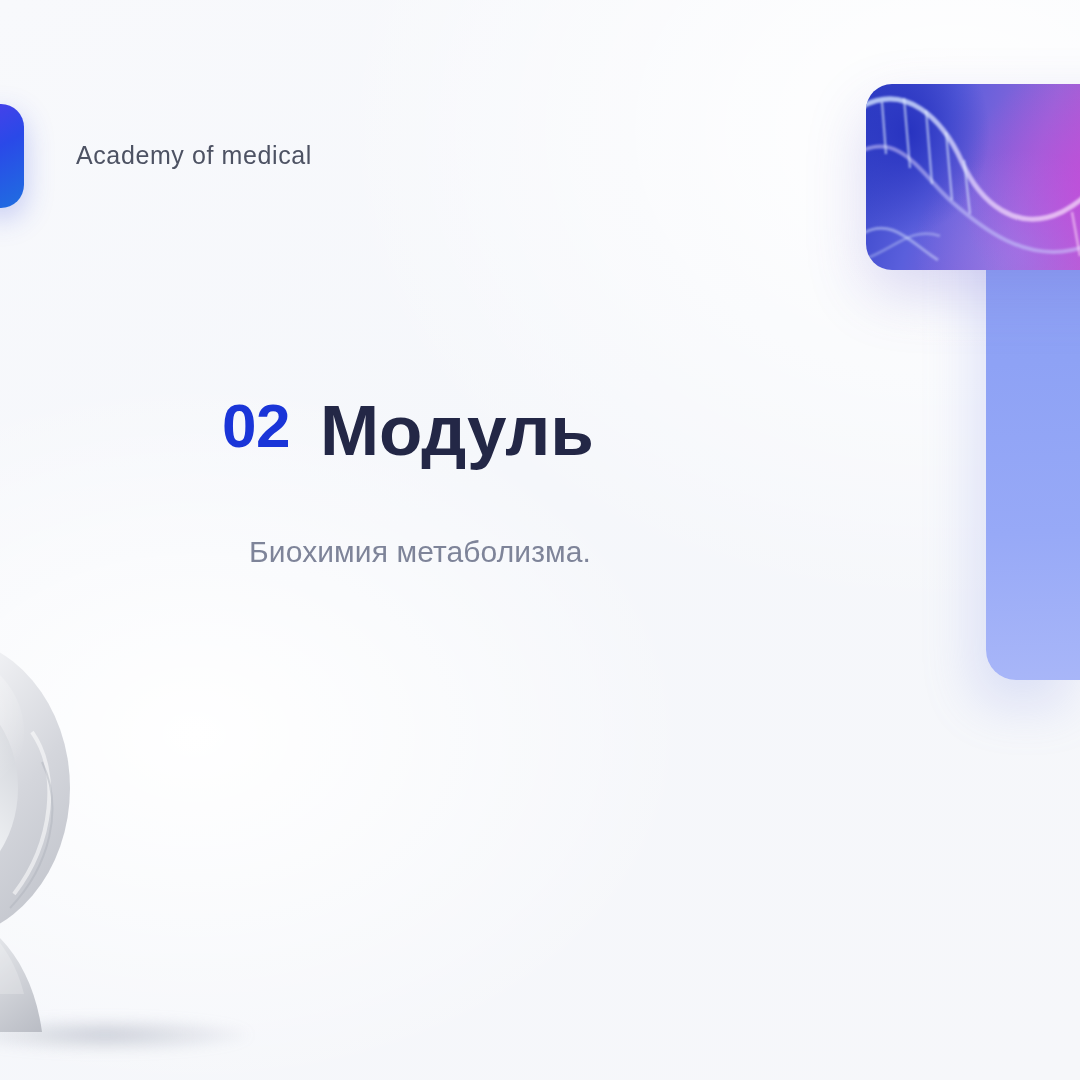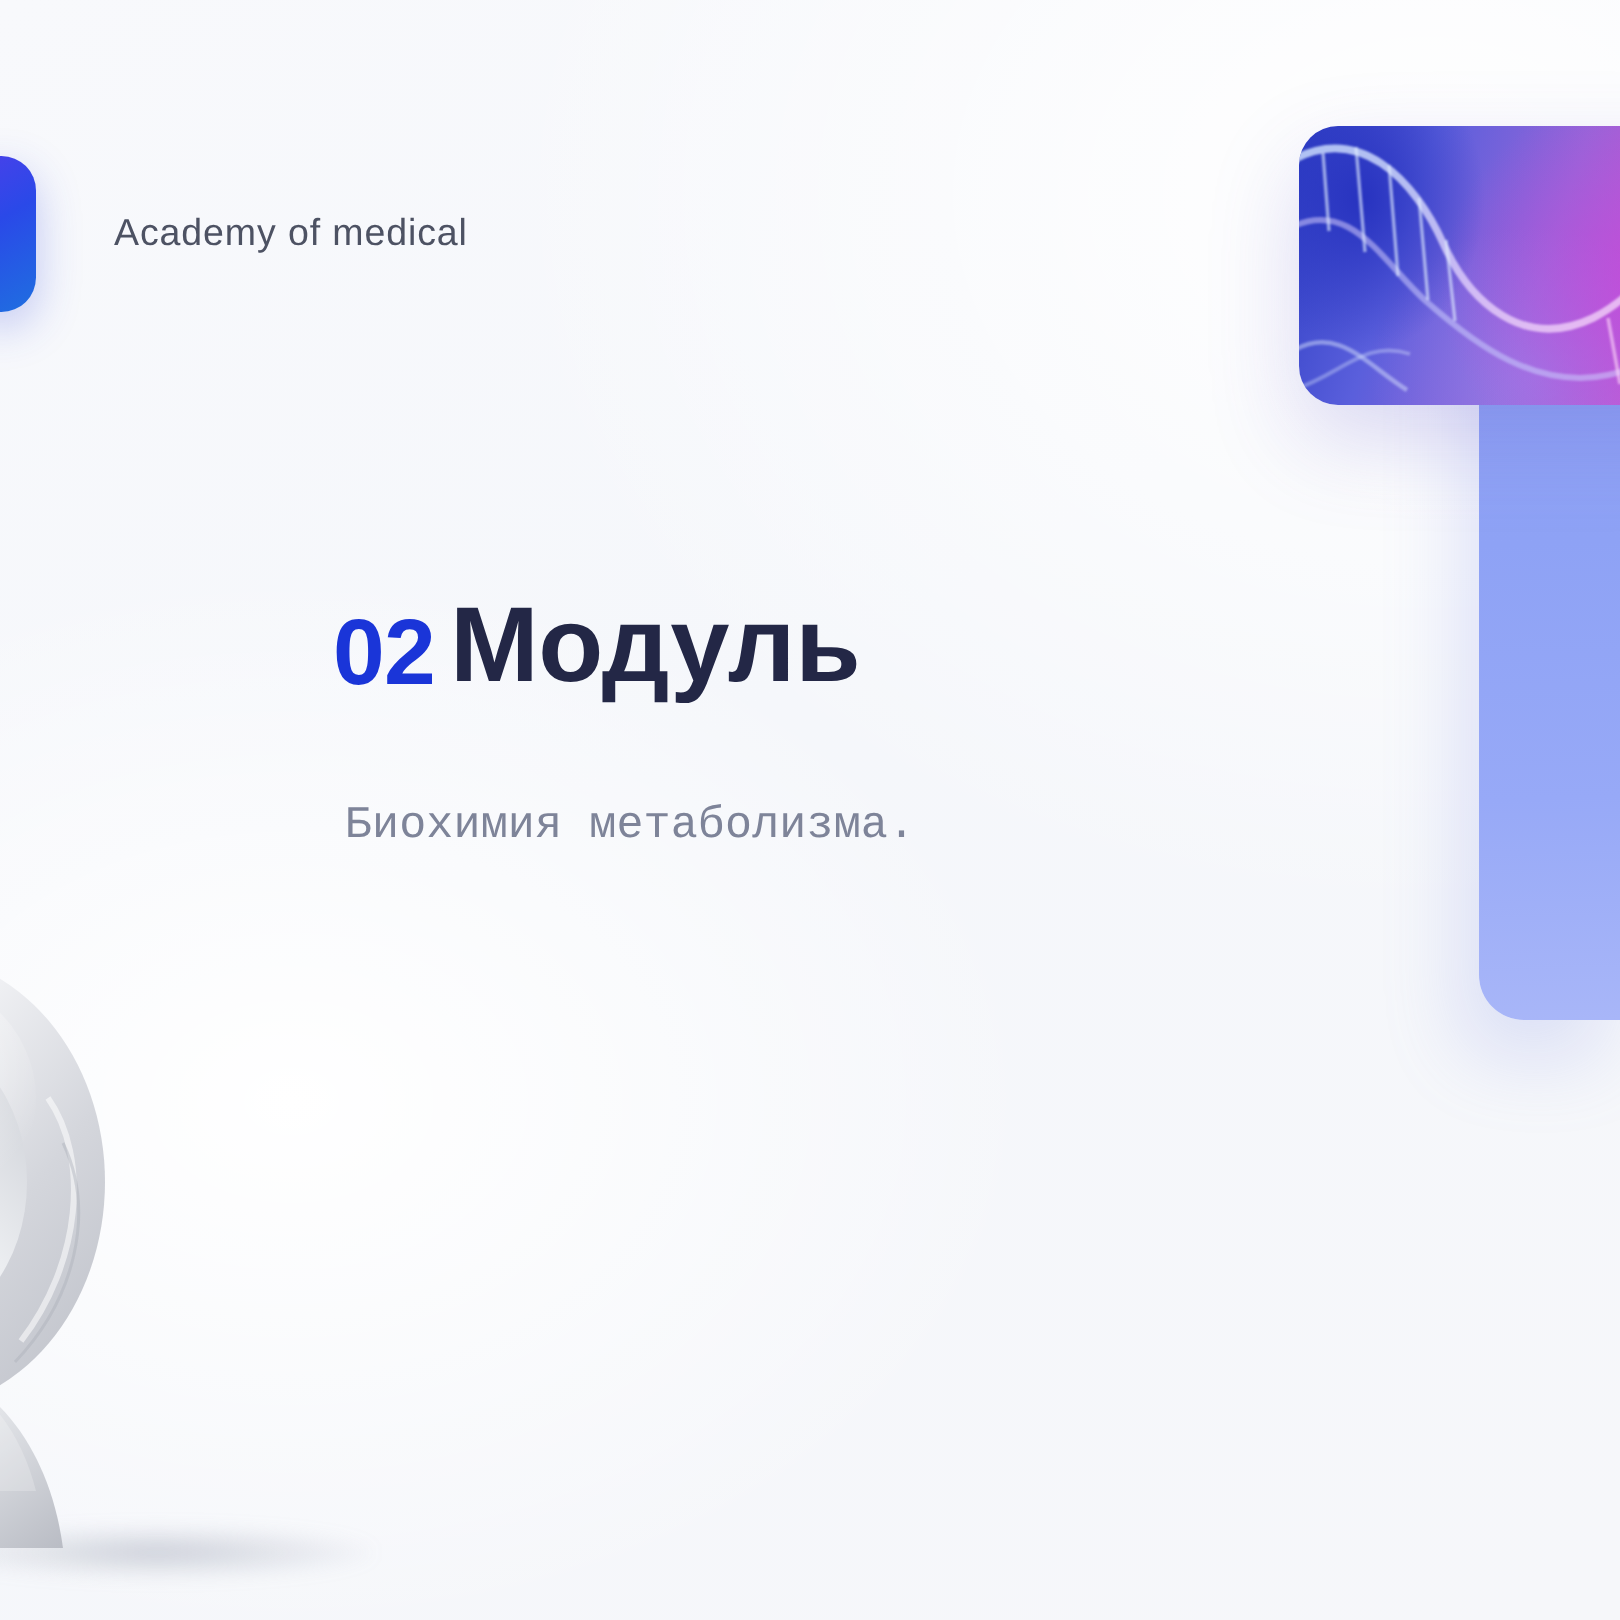--- a/index.html
+++ b/index.html
@@ -116,22 +116,22 @@
     background: radial-gradient(circle, rgba(255,255,255,0.95) 0%, rgba(255,255,255,0) 70%);
     z-index: 1;
   }
 
   
   .headline {
     position: absolute;
     left: 222px;
     top: 390px;
     display: flex;
-    align-items: flex-end;
-    gap: 10px;
+    align-items: flex-start;
+    gap: 30px;
     white-space: nowrap;
   }
 
   .headline-number {
     font-size: 62px;
     font-weight: 700;
     letter-spacing: -0.5px;
     color: #1a35d8;
   }
 
@@ -150,21 +150,20 @@
     width: 840px;
     text-align: center;
     line-height: 1.45;
   }
 
   .subtitle-line {
     font-size: 30px;
     font-weight: 400;
     letter-spacing: 0.1px;
     color: #7e8499;
-    font-family: Liberation Mono, monospace;
   }
 
   
   .sculpture {
     position: absolute;
     left: -118px;
     top: 612px;
     width: 250px;
     height: 440px;
     z-index: 2;

